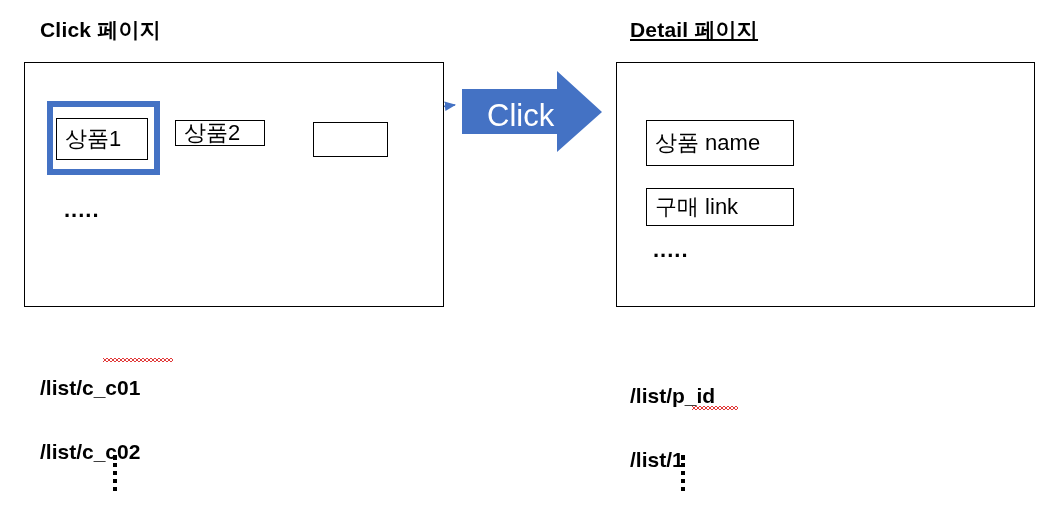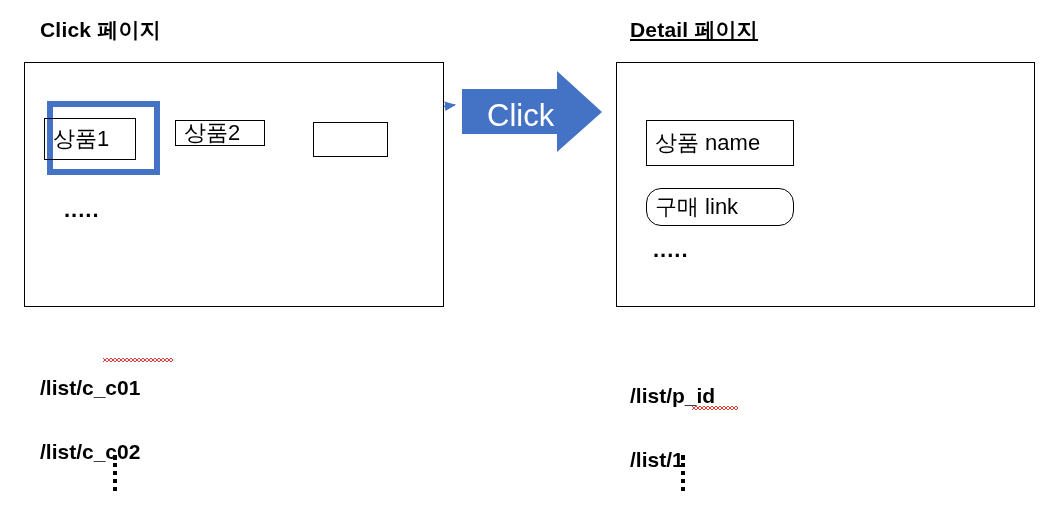--- a/index.html
+++ b/index.html
@@ -139,21 +139,21 @@
   </svg>
 
   <span class="click-arrow-label" style="left:487px; top:98px;">Click</span>
 
   <div class="abs page-title" style="left:40px; top:16px;">Click 페이지</div>
 
   <div class="abs page-frame" style="left:24px; top:62px; width:420px; height:245px;"></div>
 
   <div class="abs selection-box" style="left:47px; top:101px; width:113px; height:74px;"></div>
 
-  <div class="abs item-box" style="left:44px; top:118px; width:92px; height:42px;">상품1</div>
+  <div class="abs item-box" style="left:56px; top:118px; width:92px; height:42px;">상품1</div>
 
   <div class="abs item-box" style="left:175px; top:120px; width:90px; height:26px;">상품2</div>
 
   <div class="abs item-box empty" style="left:313px; top:122px; width:75px; height:35px;"></div>
 
   <div class="abs dots-h" style="left:64px; top:199px;">.....</div>
 
   <div class="abs url-line" style="left:40px; top:336px;">
     <span class="squiggle" style="left:63px; top:22px; width:70px;"></span>
   </div>
@@ -167,21 +167,21 @@
       <i></i>
       <i></i>
   </div>
 
   <div class="abs page-title" style="left:630px; top:16px;text-decoration:underline;">Detail 페이지</div>
 
   <div class="abs page-frame" style="left:616px; top:62px; width:419px; height:245px;"></div>
 
   <div class="abs item-box" style="left:646px; top:120px; width:148px; height:46px;">상품 name</div>
 
-  <div class="abs item-box" style="left:646px; top:188px; width:148px; height:38px;border-radius:15px;">구매 link</div>
+  <div class="abs item-box" style="left:646px; top:188px; width:148px; height:38px;">구매 link</div>
 
   <div class="abs dots-h" style="left:653px; top:239px;">.....</div>
 
   <div class="abs url-line" style="left:630px; top:336px;">
     <span>/list/p_id</span>
     <span class="squiggle" style="left:62px; top:22px; width:46px;"></span>
   </div>
   <div class="abs url-line" style="left:630px; top:376px;">/list/1</div>
 
   <div class="abs dots-v" style="left:678px; top:455px; height:36px;">

